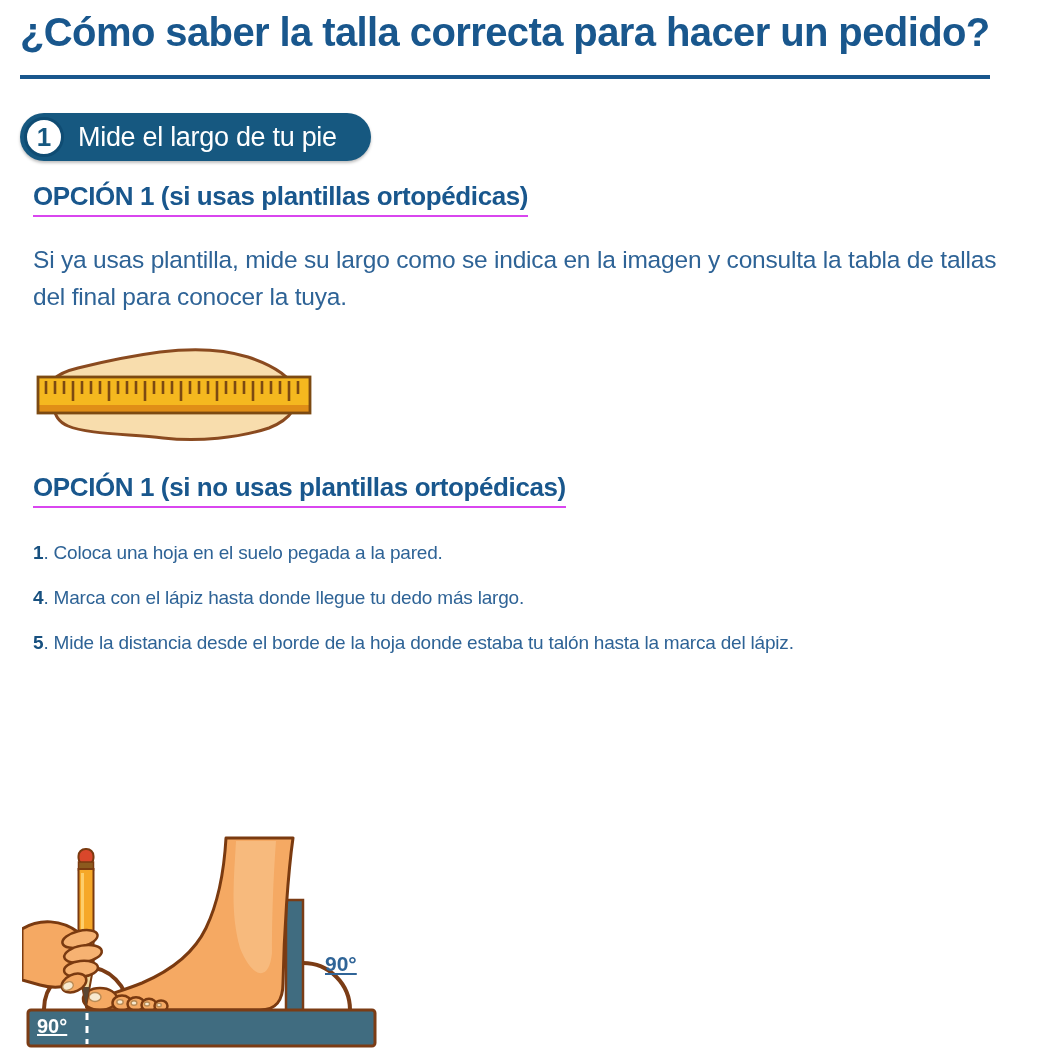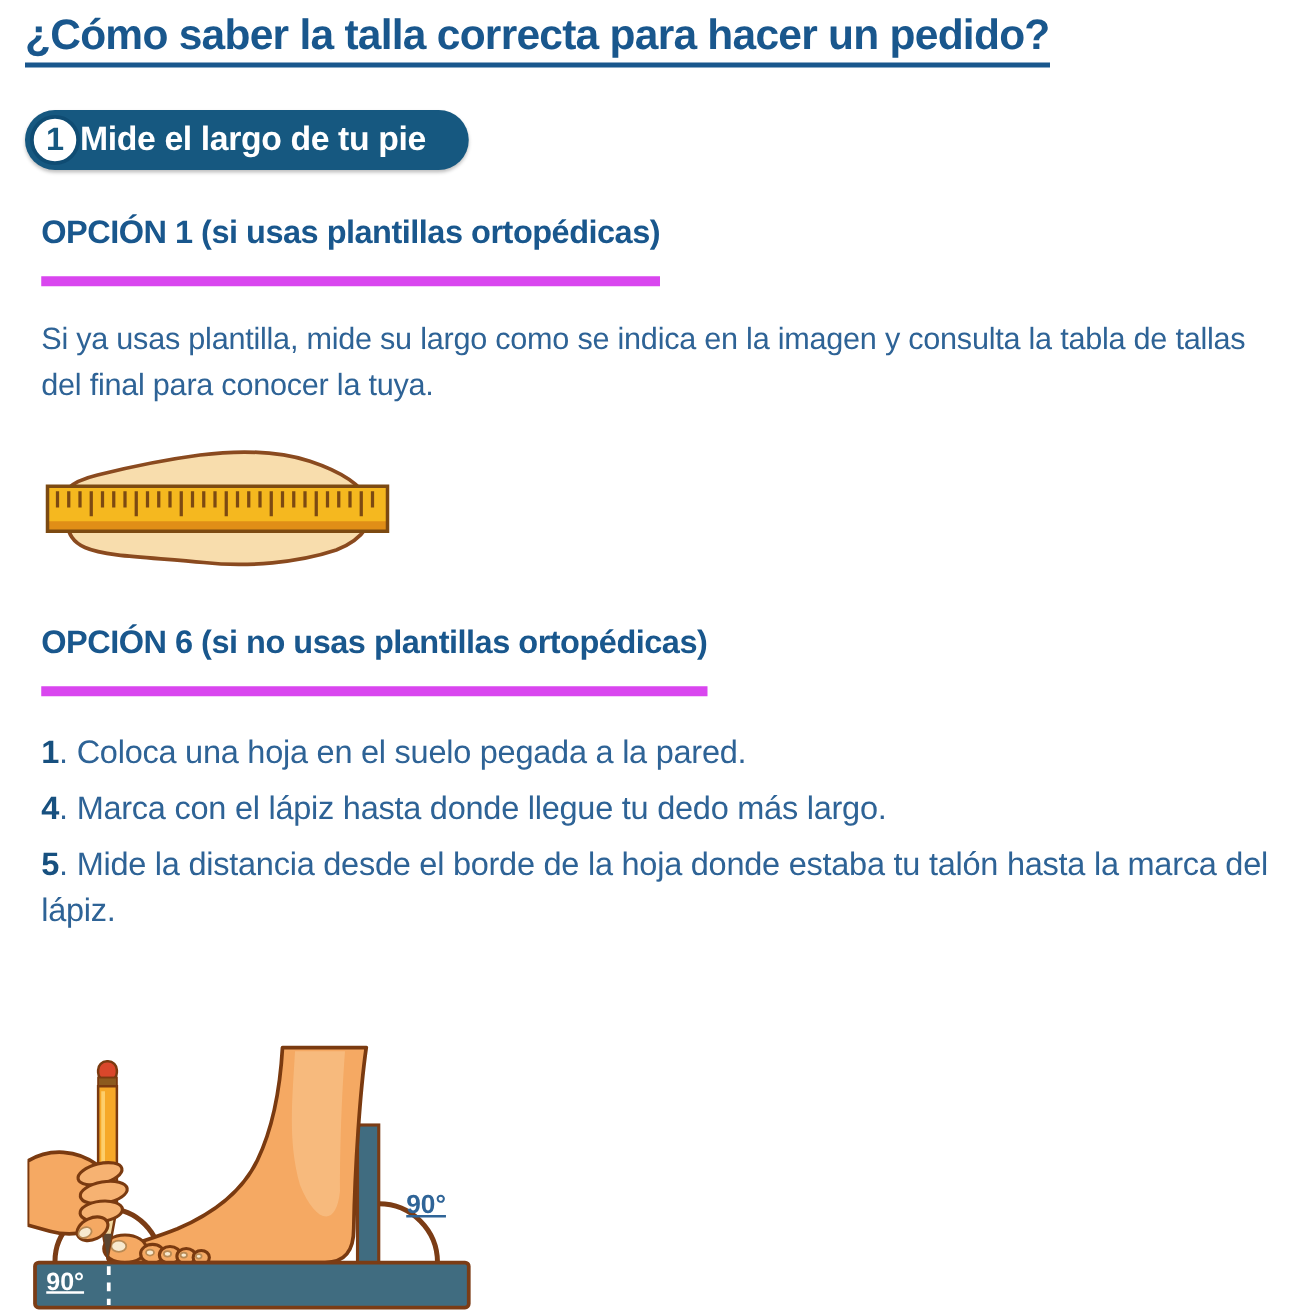--- a/index.html
+++ b/index.html
@@ -5,64 +5,64 @@
   * { margin:0; padding:0; box-sizing:border-box; }
   html,body { background:#ffffff; }
   .page {
     position:relative; width:1048px; height:1048px;
     background:#ffffff; overflow:hidden;
     font-family:"Liberation Sans", sans-serif;
   }
   .title {
     display:inline-block;
     margin:8px 0 0 20px;
-    font-size:34px; font-weight:bold; letter-spacing:-0.6px;
+    font-size:40px; font-weight:bold; letter-spacing:-0.6px;
     color:#19578D;
-    padding-bottom:1px;
+    padding-bottom:19px;
     border-bottom:4px solid #19578D;
     line-height:1.2;
   }
   .step-pill {
     margin:34px 0 0 20px;
     display:inline-flex; align-items:center;
     background:#165880;
     border-radius:26px;
     height:48px; padding:0 34px 0 4px;
     box-shadow:0 2px 3px rgba(0,0,0,0.25);
   }
   .step-circle {
     width:40px; height:40px; border-radius:50%;
     background:#ffffff; border:3px solid #0F4C73;
     display:flex; align-items:center; justify-content:center;
     font-size:26px; font-weight:bold; color:#165880;
   }
   .step-label {
-    color:#ffffff; font-size:27px; font-weight:bold;
-    margin-left:0; letter-spacing:-0.3px;
+    color:#ffffff; font-size:27px; font-weight:normal;
+    margin-left:14px; letter-spacing:-0.3px;
   }
   h2.option-heading {
     display:inline-block;
-    margin:34px 0 0 33px;
+    margin:20px 0 0 33px;
     font-size:26px; font-weight:bold; letter-spacing:-0.4px;
     color:#19578D;
-    padding-bottom:20px;
-    border-bottom:8px solid #d946ef;
+    padding-bottom:3px;
+    border-bottom:2px solid #d946ef;
     line-height:1.2;
   }
   .body-text {
     margin:24px 33px 0 33px;
     font-size:24.5px; line-height:37px;
     color:#2E6396; letter-spacing:-0.2px;
     max-width:990px;
   }
   .block { display:block; }
   .insole-wrap { margin:22px 0 0 30px; width:290px; height:115px; }
   .steps-list { margin:26px 33px 0 33px; }
   .steps-list p {
-    font-size:26px; line-height:37px; color:#2E6396;
+    font-size:19px; line-height:37px; color:#2E6396;
     letter-spacing:-0.2px; margin-bottom:8px; max-width:990px;
   }
   .steps-list b, .num { font-weight:bold; color:#17507F; }
   .foot-illustration {
     position:absolute; left:22px; top:833px;
     width:370px; height:215px;
   }
   .angle-label {
     position:absolute; font-weight:bold;
     font-family:"Liberation Sans", sans-serif;
@@ -102,21 +102,21 @@
                C 98 97 56 97 38 89 C 24 83 25 73 20 62 Z" fill="#F8DDAD" stroke="#8A4A1F" stroke-width="3" stroke-linejoin="round"></path>
 
       <rect x="8" y="40" width="272" height="36" fill="#F5B81F"></rect>
       <rect x="8" y="68" width="272" height="8" fill="#E08E17"></rect>
       <path d="M16 44v13M25 44v13M34 44v13M43 44v20M52 44v13M61 44v13M70 44v13M79 44v20M88 44v13M97 44v13M106 44v13M115 44v20M124 44v13M133 44v13M142 44v13M151 44v20M160 44v13M169 44v13M178 44v13M187 44v20M196 44v13M205 44v13M214 44v13M223 44v20M232 44v13M241 44v13M250 44v13M259 44v20M268 44v13" stroke="#7C4A12" stroke-width="2.6"></path>
       <rect x="8" y="40" width="272" height="36" fill="none" stroke="#7C4A12" stroke-width="2.8"></rect>
     </svg>
   </div>
 
   <div class="block">
-    <h2 class="option-heading">OPCIÓN 6 (si no usas plantillas ortopédicas)</h2>
+    <h2 class="option-heading">OPCIÓN 1 (si no usas plantillas ortopédicas)</h2>
   </div>
 
   <div class="steps-list">
     <p><b>1</b><span>. Coloca una hoja en el suelo pegada a la pared.</span></p>
     <p><b>4</b><span>. Marca con el lápiz hasta donde llegue tu dedo más largo.</span></p>
     <p><b>5</b><span>. Mide la distancia desde el borde de la hoja donde estaba tu talón hasta la marca del lápiz.</span></p>
   </div>
 
   <div class="foot-illustration">
     <svg width="370" height="215" viewBox="0 0 370 215">

